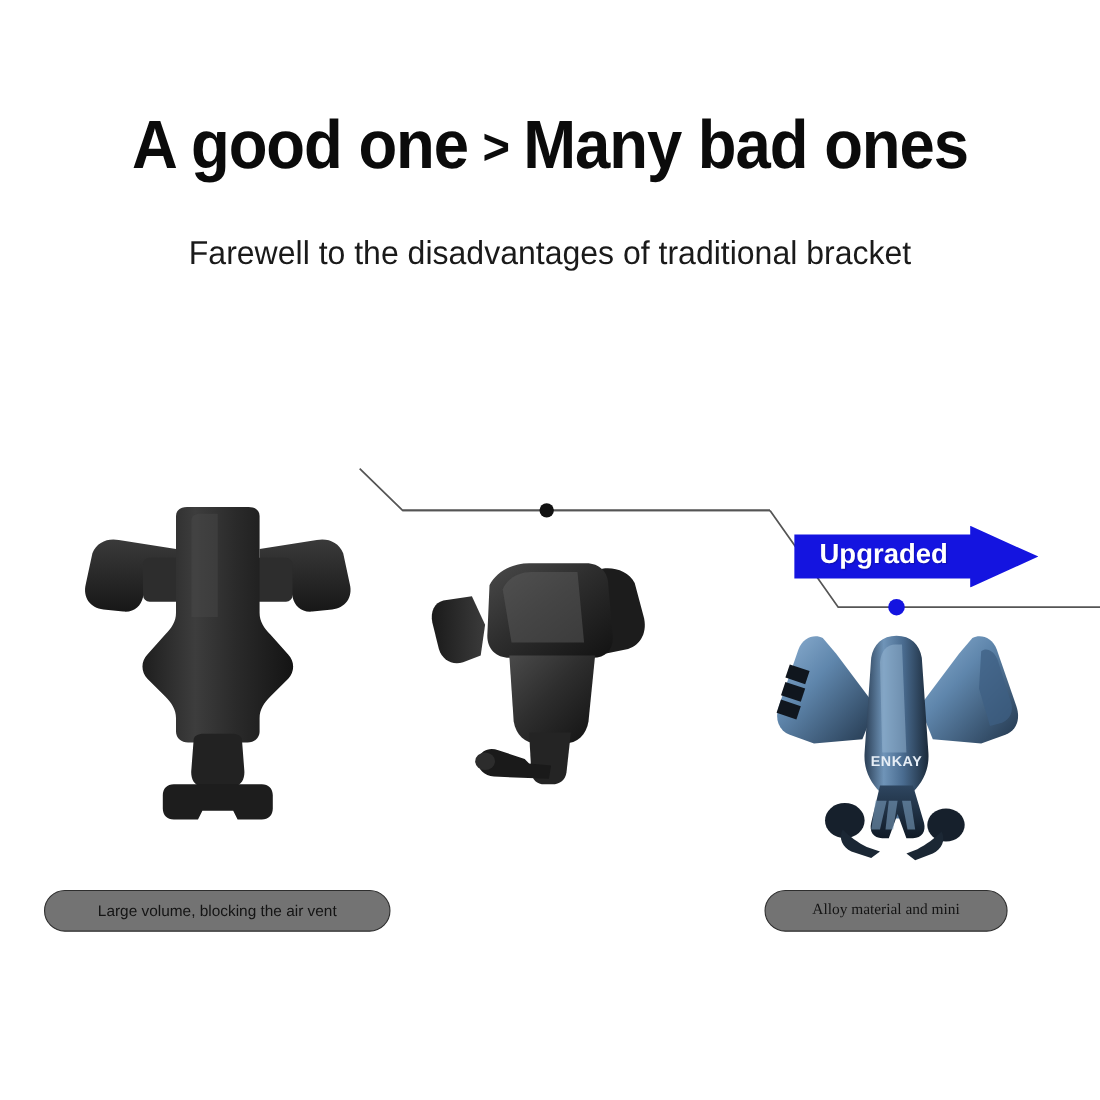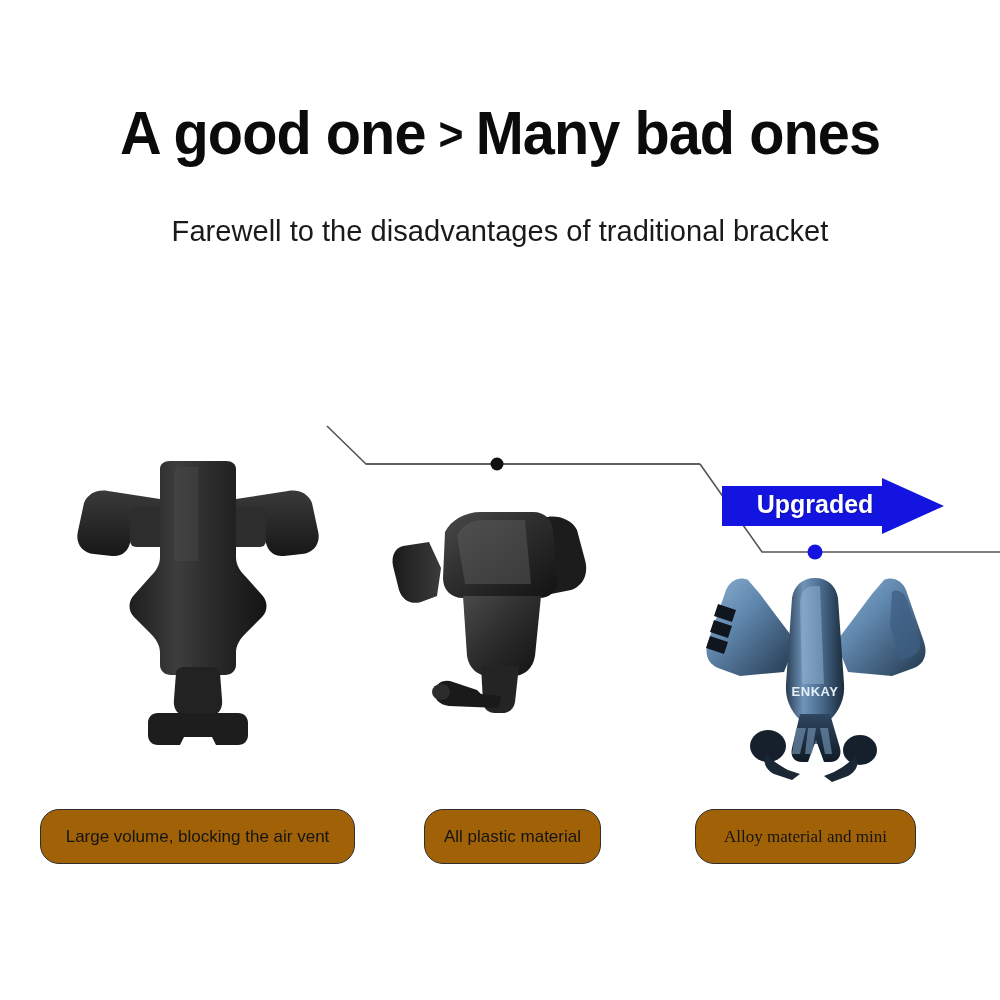--- a/index.html
+++ b/index.html
@@ -70,48 +70,48 @@
     left: 722px;
     top: 462px;
     width: 222px;
     height: 56px;
   }
   #upgraded-label {
     position: absolute;
     left: 745px;
     top: 474px;
     width: 140px;
-    text-align: center;
+    text-align: left;
     font-size: 25px;
     font-weight: bold;
     color: #ffffff;
     letter-spacing: 0px;
     text-shadow: 1px 1px 1px rgba(0,0,0,0.22);
     white-space: nowrap;
   }
 
   
   .product {
     position: absolute;
   }
   #product-1 { left: 48px;  top: 445px; width: 300px; height: 290px; }
   #product-2 { left: 385px; top: 490px; width: 235px; height: 215px; }
   #product-3 { left: 688px; top: 548px; width: 255px; height: 225px; }
 
   
   .caption-pill {
     position: absolute;
-    height: 55px;
+    height: 38px;
     border: 1.6px solid #2e2e2e;
     border-radius: 19px;
-    background: #a16207;
+    background: #737373;
     display: flex;
     align-items: center;
     justify-content: center;
-    font-size: 17px;
+    font-size: 14px;
     color: #141414;
     white-space: nowrap;
     box-sizing: border-box;
     padding: 0 16px;
   }
   #caption-1 { left: 40px;  top: 793px; width: 315px; }
   #caption-2 { left: 424px; top: 793px; width: 177px; }
   #caption-3 { left: 695px; top: 793px; width: 221px; font-family: Liberation Serif, serif; }
 </style>
 </head>
@@ -271,20 +271,17 @@
     <ellipse cx="172" cy="186" rx="17" ry="15" fill="#16202c"></ellipse>
     <path d="M78,190 C84,196 92,202 100,206 L112,210 L104,216 L86,210
              C78,206 74,198 78,190 Z" fill="#1b2734"></path>
     <path d="M168,192 C162,198 154,204 146,208 L136,212 L144,218 L160,212
              C168,208 172,200 168,192 Z" fill="#1b2734"></path>
   </svg>
 
   <div class="caption-pill" id="caption-1">
     <span>Large volume, blocking the air vent</span>
   </div>
-  <div class="caption-pill" id="caption-2">
-    <span>All plastic material</span>
-  </div>
   <div class="caption-pill" id="caption-3">
     <span>Alloy material and mini</span>
   </div>
 
 </div>
 
 </body></html>

